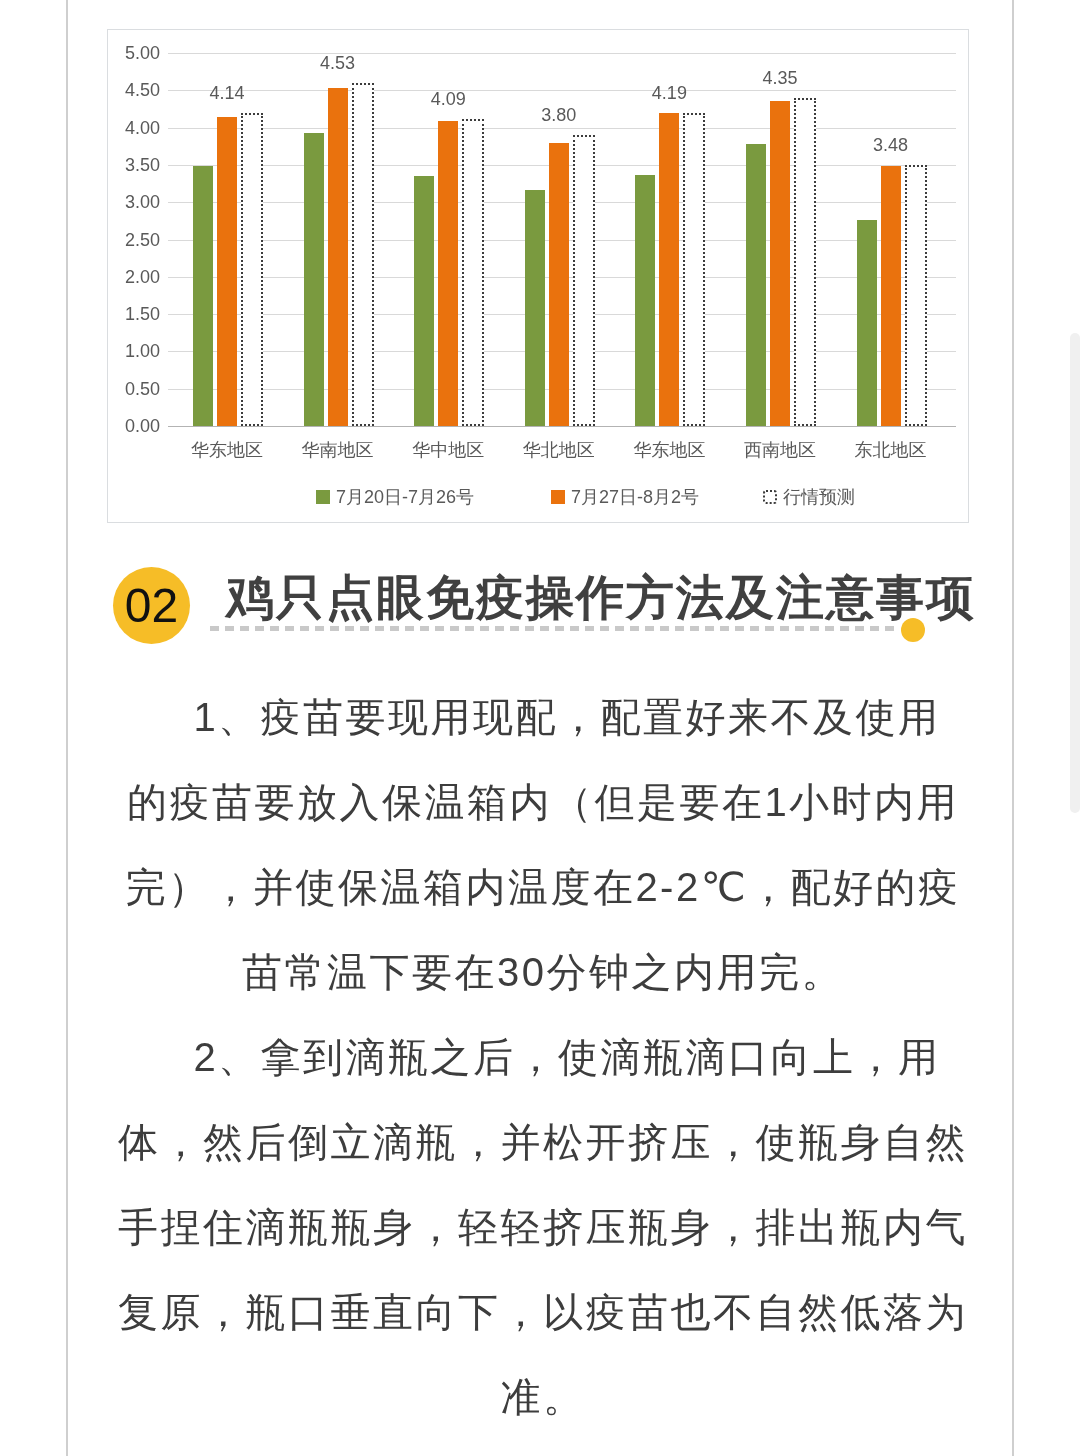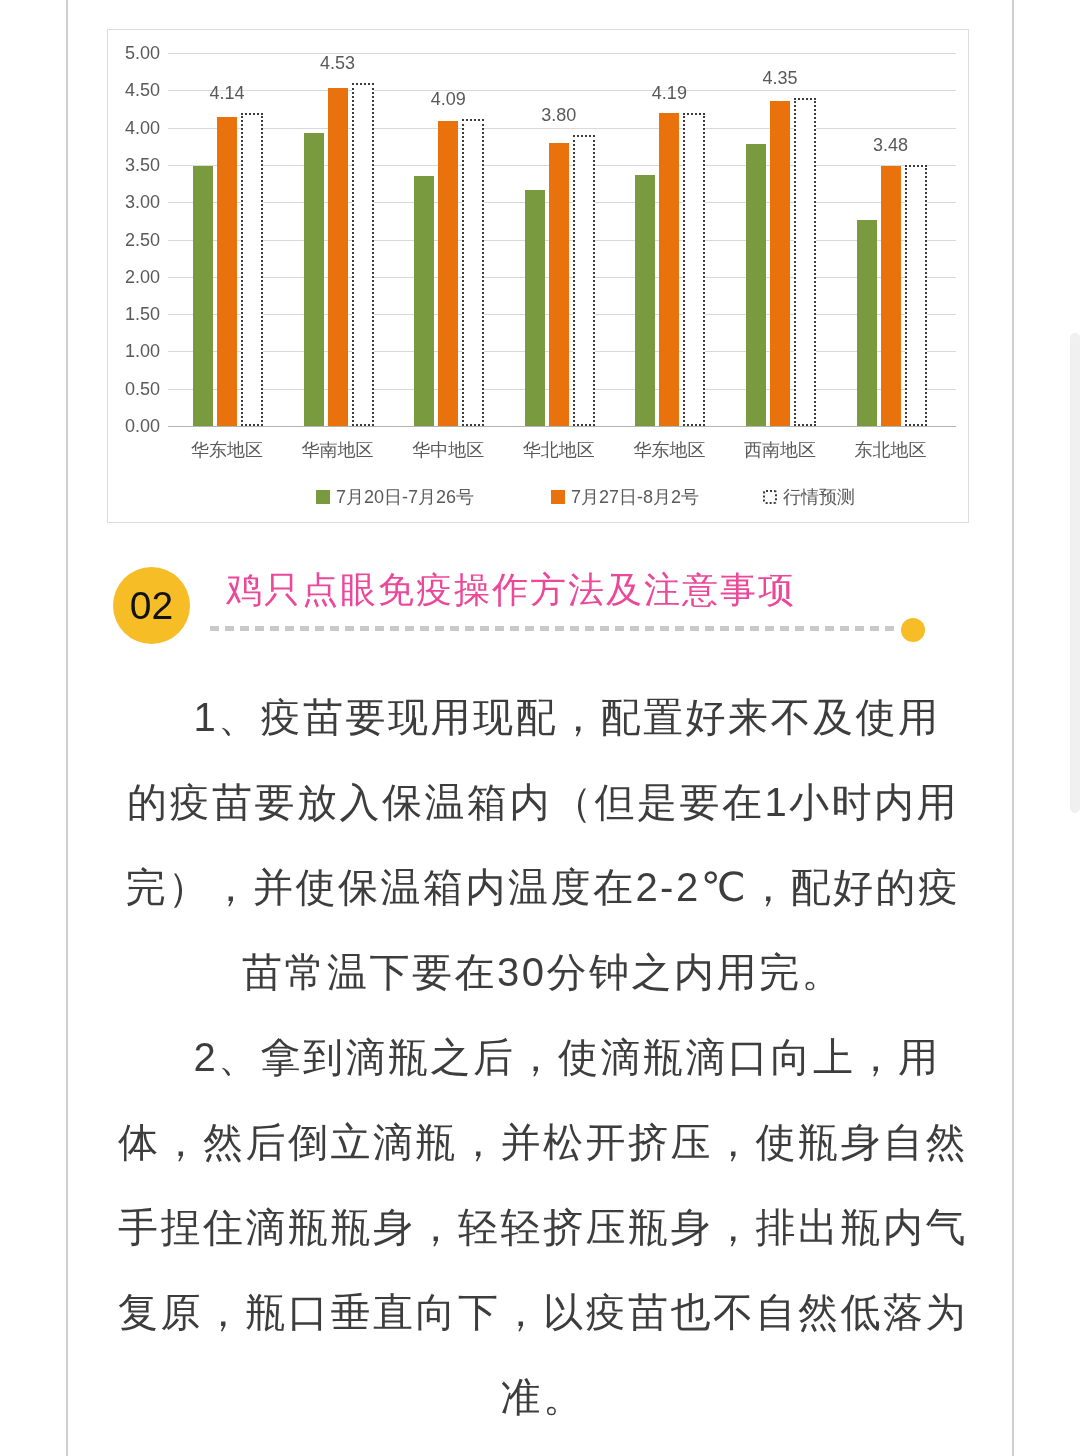--- a/index.html
+++ b/index.html
@@ -25,25 +25,25 @@
   .xlabel{position:absolute;width:120px;text-align:center;font-size:18px;color:#595959;}
   .legend-item{position:absolute;display:flex;align-items:center;margin-left:28px;}
   .legend-swatch{width:14px;height:14px;margin-right:6px;}
   .legend-swatch.dashed{background:#fff;border:2px dotted #3c3c3c;box-sizing:border-box;border-radius:3px;}
   .legend-label{font-size:18px;color:#595959;white-space:nowrap;}
 
   
   .section-circle{
     position:absolute;left:113px;top:567px;width:77px;height:77px;border-radius:50%;
     display:flex;align-items:center;justify-content:center;
-    font-size:39px;color:#111;
+    font-size:48px;color:#111;
   }
   .section-title{
     position:absolute;left:226px;top:566px;width:720px;
-    font-size:36px;font-weight:normal;color:#ec4899;letter-spacing:2px;white-space:nowrap;
+    font-size:48px;font-weight:bold;color:#404040;letter-spacing:2px;white-space:nowrap;
   }
   .dashed-rule{
     position:absolute;left:210px;top:626px;width:688px;height:5px;
     background:repeating-linear-gradient(90deg,#c9c9c9 0 9px,transparent 9px 15px);
   }
   .rule-dot{position:absolute;left:901px;top:618px;width:24px;height:24px;border-radius:50%;}
 
   
   .article{position:absolute;left:108px;top:675px;width:870px;text-align:center;}
   .article .line{

